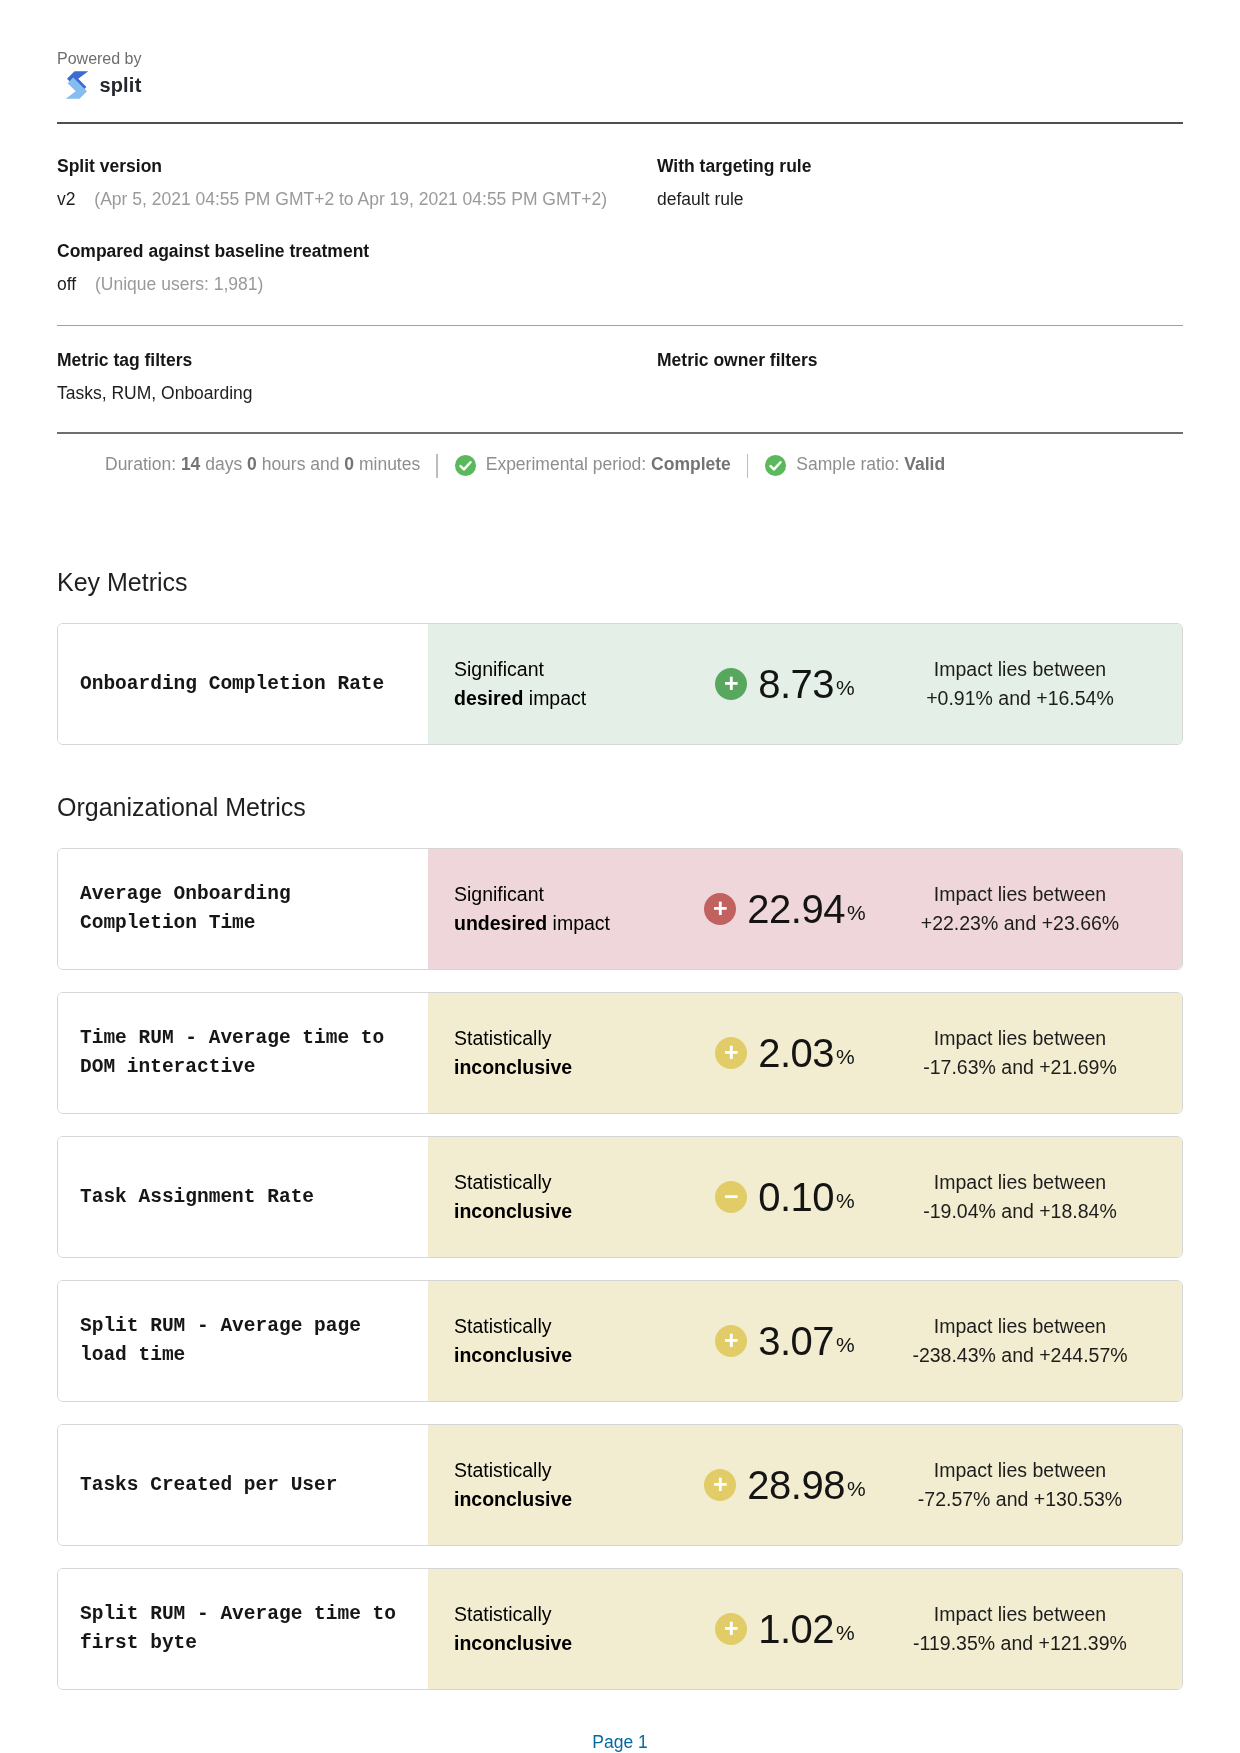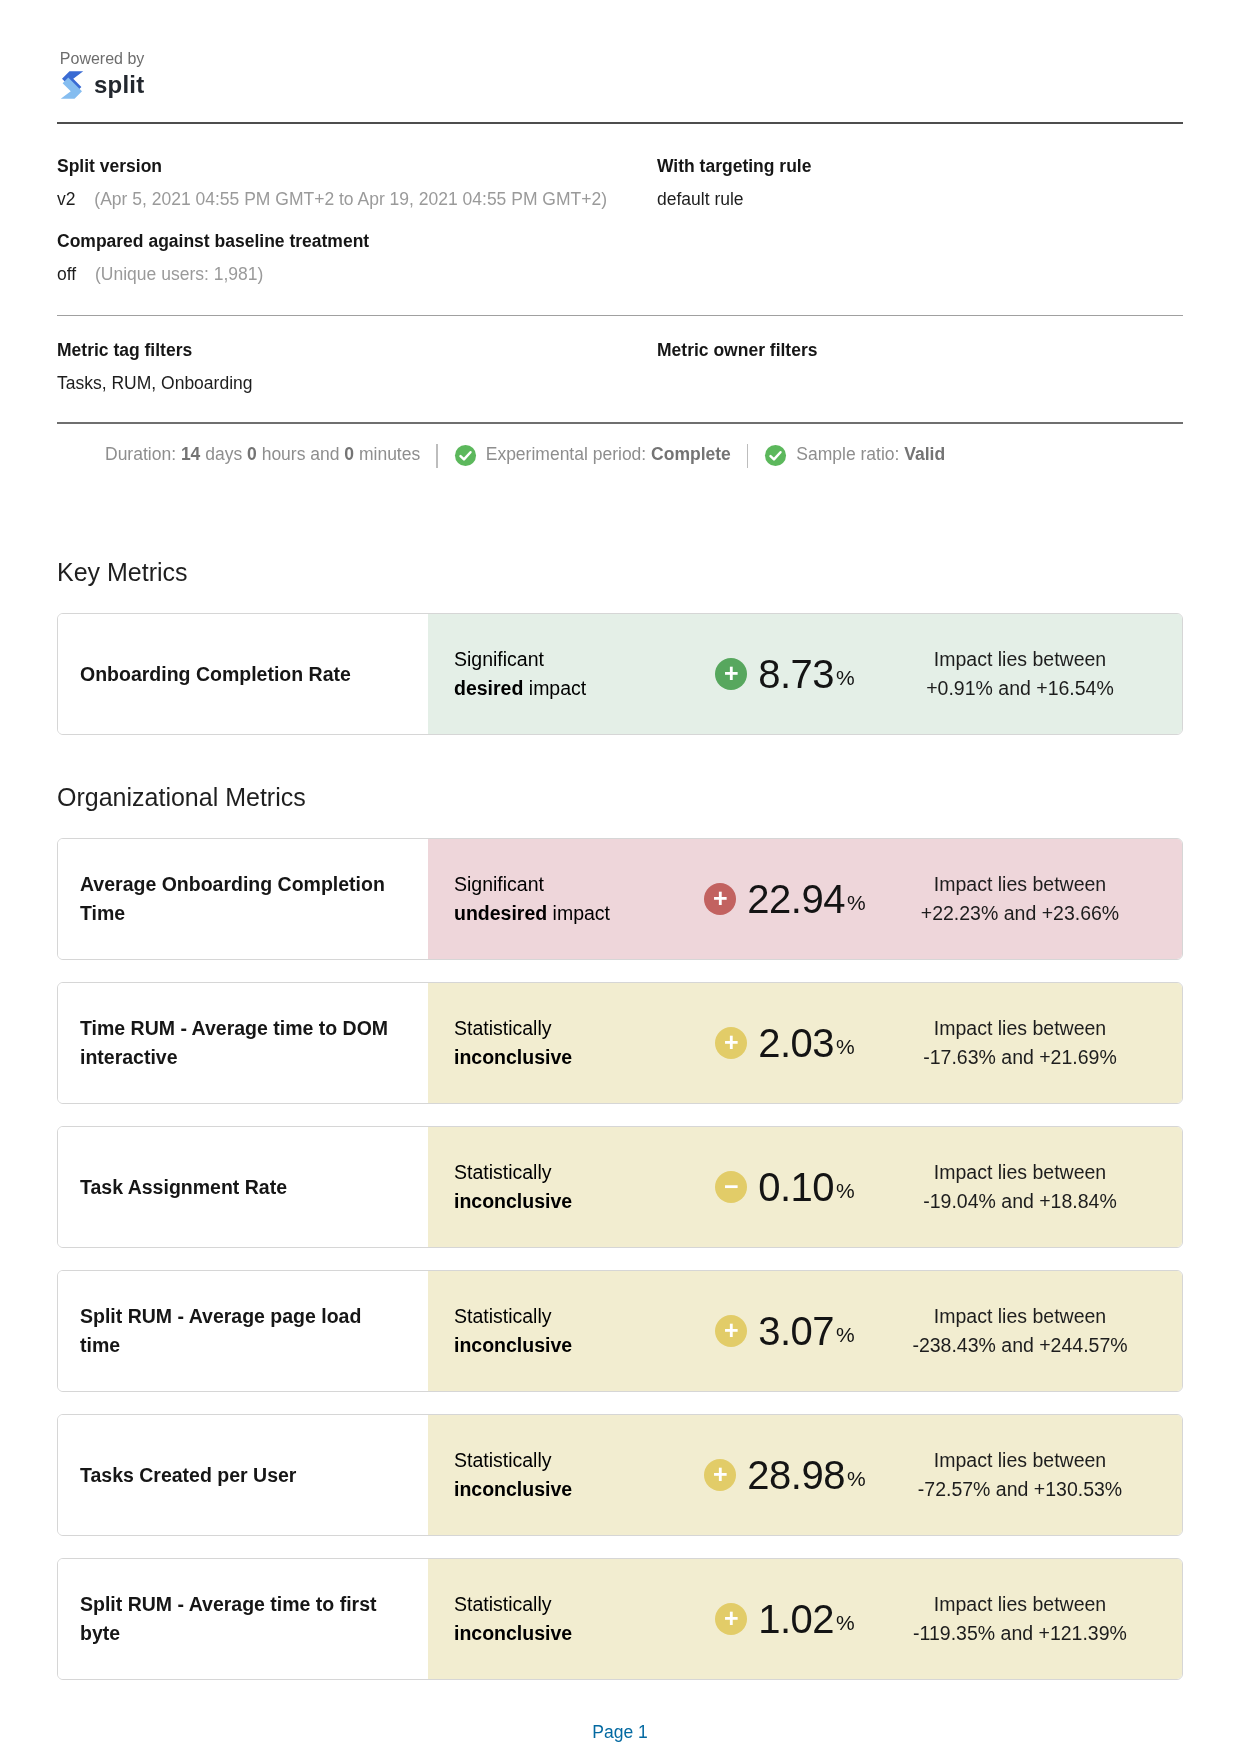--- a/index.html
+++ b/index.html
@@ -12,23 +12,23 @@
   
   .header{padding-top:50px;border-bottom:2px solid #4e4e4e;padding-bottom:22px;
     display:flex;justify-content:space-between;align-items:flex-end;}
   .title-left{display:flex;align-items:center;}
   .exp-title{font-size:27px;font-weight:600;color:#161616;letter-spacing:0.2px;}
   .title-sep{width:2px;height:30px;background:#8f8f8f;margin:0 20px;}
   .env-name{font-size:26px;font-weight:500;color:#222;}
   .brand{display:flex;flex-direction:column;align-items:flex-end;gap:2px;}
   .powered-by{font-size:16px;color:#6d6d6d;}
   .brand-row{display:flex;align-items:center;gap:7px;}
-  .brand-word{font-size:24px;font-weight:700;color:#22272e;letter-spacing:0.2px;}
-  
-  .meta-grid{display:grid;grid-template-columns:600px 1fr;row-gap:21px;}
+  .brand-word{font-size:20px;font-weight:700;color:#22272e;letter-spacing:0.2px;}
+  
+  .meta-grid{display:grid;grid-template-columns:600px 1fr;row-gap:31px;}
   .meta-top{padding:32px 0 30px;}
   .meta-filters{padding:24px 0 28px;}
   .meta-label{font-size:17.5px;font-weight:700;color:#161616;margin-bottom:12px;}
   .meta-value{font-size:17.5px;color:#1d1d1d;}
   .meta-note{color:#9a9a9a;margin-left:14px;}
   .rule-light{border:none;border-top:1.5px solid #a0a0a0;margin:0;}
   .rule-dark{border:none;border-top:2px solid #6f6f6f;margin:0;}
   
   .summary{margin-top:20px;display:flex;font-size:17.5px;color:#8e8e8e;margin-left:48px;}
   .summary b{color:#747474;font-weight:700;}
@@ -37,21 +37,21 @@
   
   h2{font-size:25px;font-weight:500;color:#1f1f1f;margin:0;}
   .h2-key{margin-top:90px;margin-bottom:26px;}
   .h2-org{margin-top:48px;margin-bottom:26px;}
   
   .card{display:flex;height:122px;border:1px solid #d6d6d6;border-radius:6px;
     overflow:hidden;margin-bottom:22px;background:#fff;box-sizing:border-box;}
   .card:last-child{margin-bottom:0;}
   .card-label{flex:0 0 370px;display:flex;align-items:center;
     padding:0 30px 0 22px;box-sizing:border-box;background:#fff;}
-  .card-name{font-size:19.5px;font-weight:700;line-height:29px;color:#161616;}
+  .card-name{font-size:19.5px;font-weight:700;line-height:29px;color:#161616;font-family:Liberation Mono, monospace;}
   .card-body{flex:1;display:flex;align-items:center;}
   .m-status{flex:0 0 250px;padding-left:26px;box-sizing:border-box;
     font-size:19.5px;line-height:29px;color:#000000;}
   .m-status b{font-weight:700;}
   .m-value{flex:1;display:flex;align-items:center;justify-content:center;}
   .circle{width:32px;height:32px;border-radius:50%;display:flex;align-items:center;
     justify-content:center;color:#fff;font-size:25px;font-weight:700;line-height:1;
     box-sizing:border-box;padding-bottom:2px;margin-right:11px;flex:0 0 32px;}
   .num{font-size:40px;color:#141414;letter-spacing:-0.5px;}
   .pct{font-size:21px;color:#141414;align-self:flex-end;padding-bottom:7px;margin-left:2px;}

